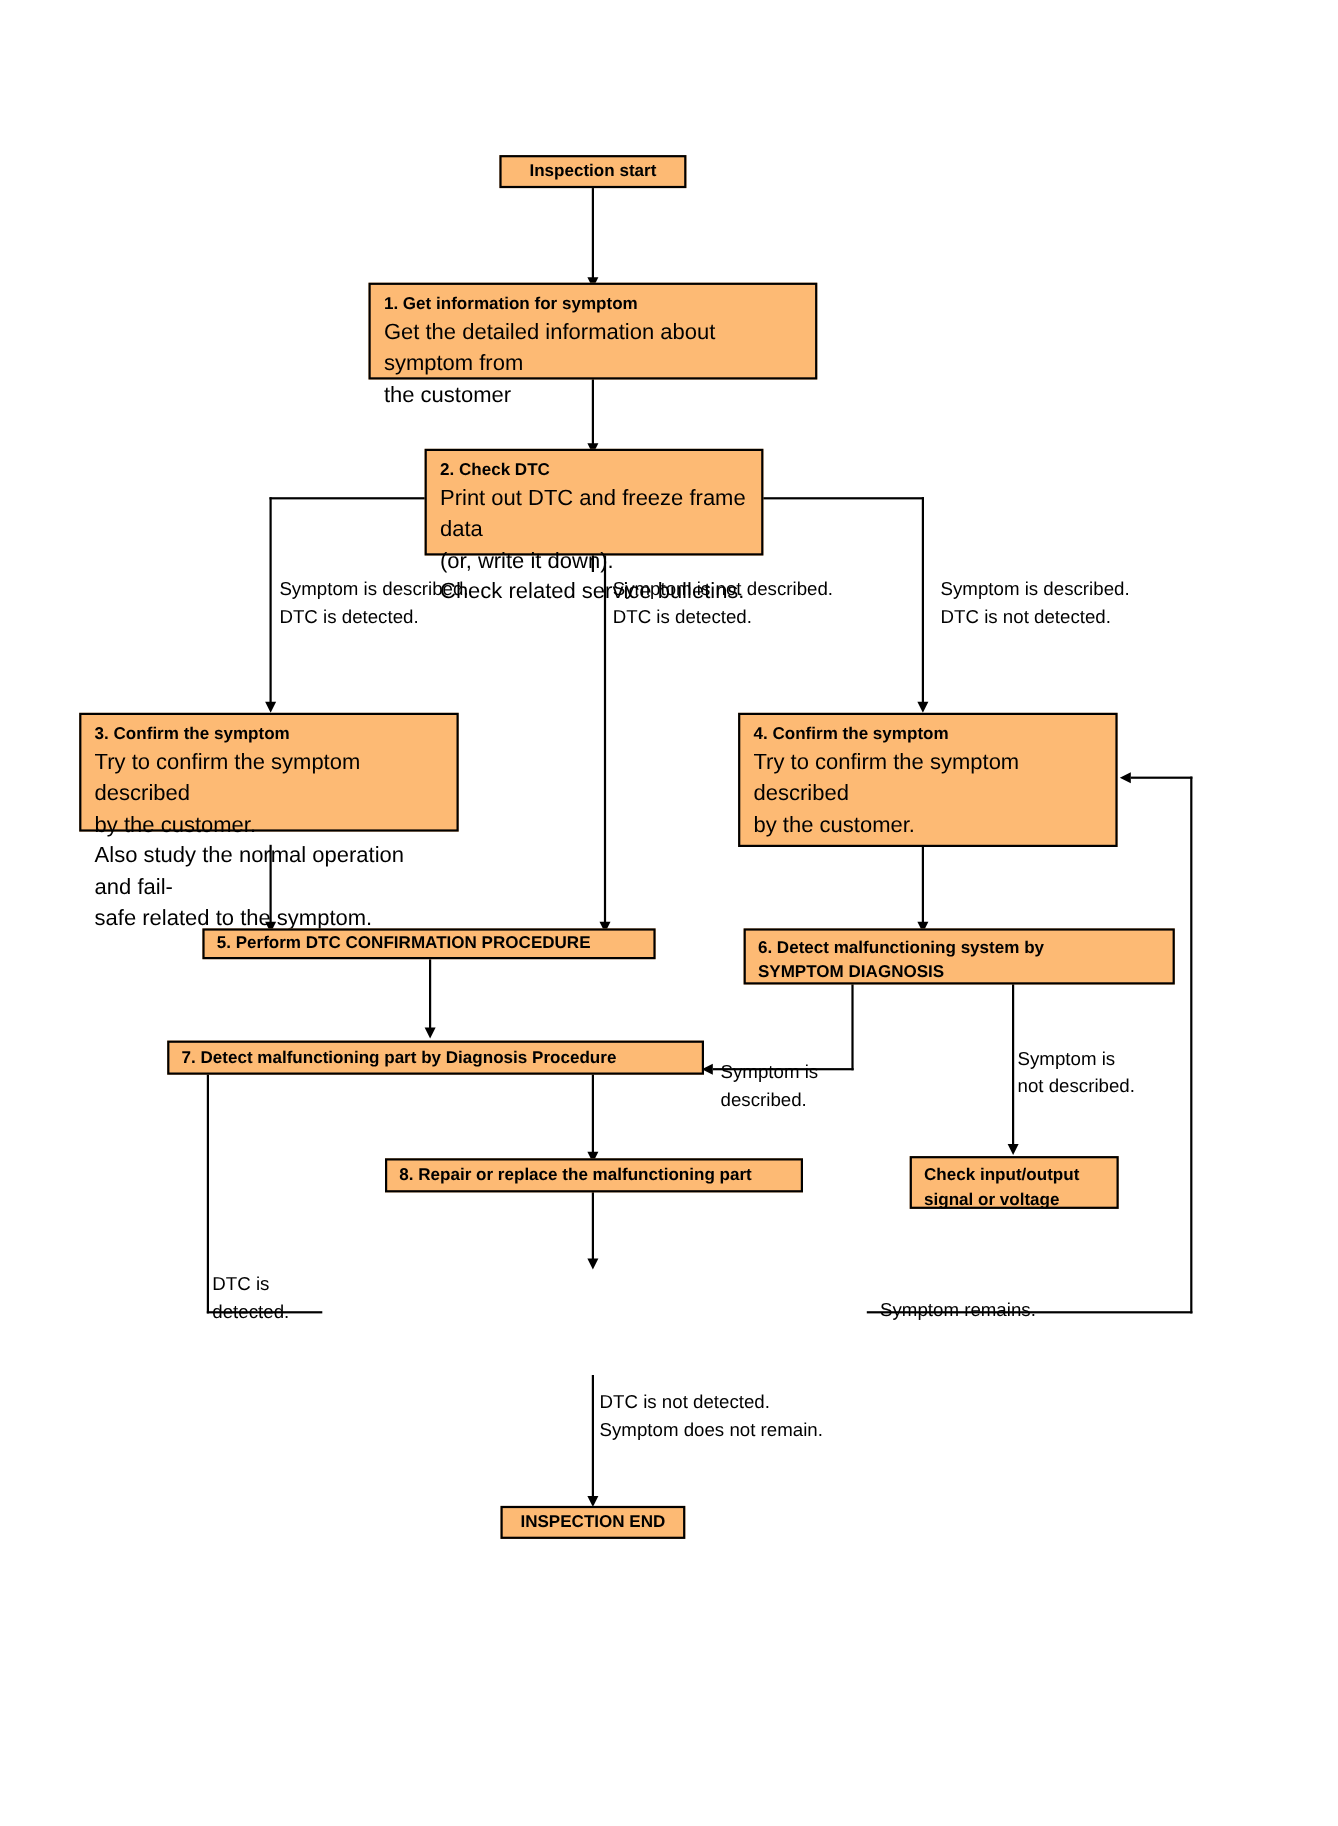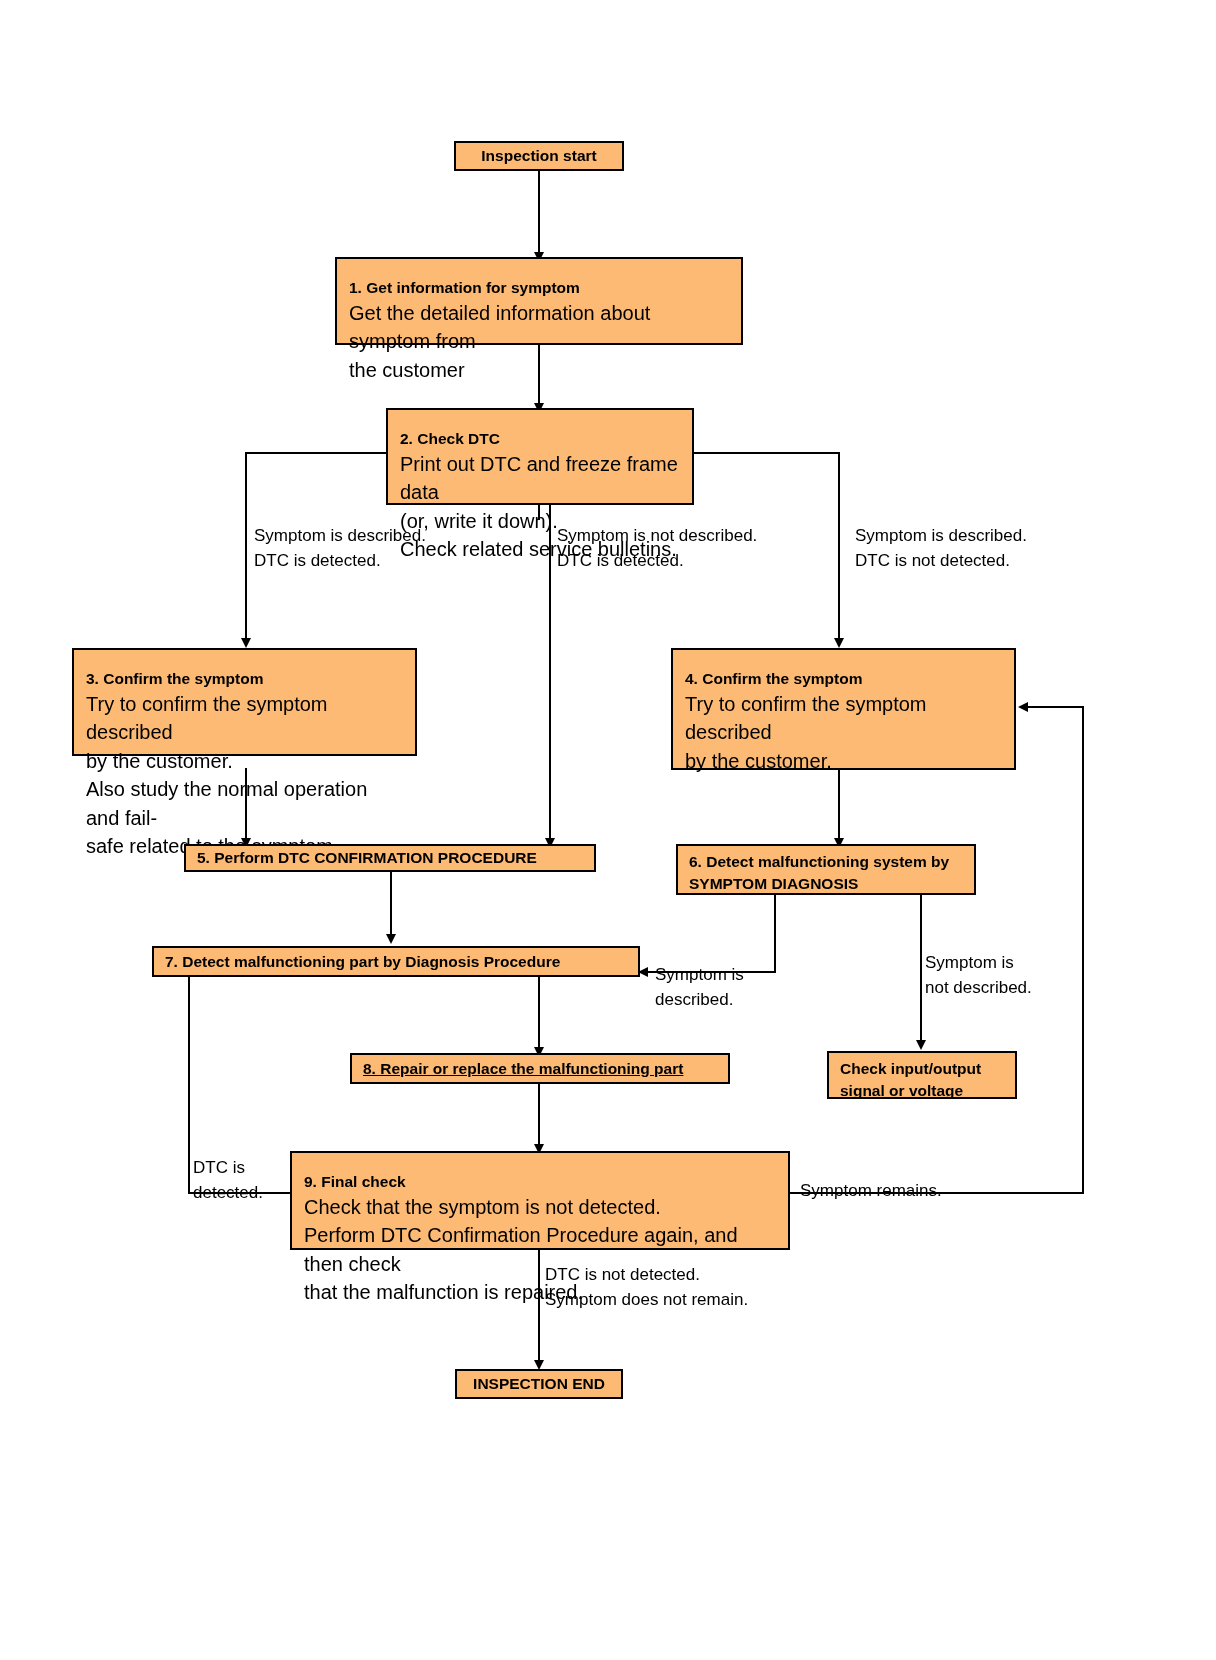--- a/index.html
+++ b/index.html
@@ -31,21 +31,21 @@
     line-height: 1.42;
     white-space: nowrap;
   }
   .node .body {
     font-weight: normal;
     font-size: 20px;
     line-height: 1.42;
     white-space: pre-line;
   }
   .node.pad {
-    padding: 18px 10px 8px 12px;
+    padding: 7px 10px 8px 12px;
   }
   .node.center {
     display: flex;
     align-items: center;
     justify-content: center;
   }
   .node.single {
     display: flex;
     align-items: center;
     padding-left: 11px;
@@ -173,44 +173,38 @@
   <div class="node pad" style="left:671px; top:648px; width:345px; height:122px;">
     <div class="title">4. Confirm the symptom</div>
     <div class="body">Try to confirm the symptom described
 by the customer.</div>
   </div>
 
   <div class="node single" style="left:184px; top:844px; width:412px; height:28px;">
     <span class="title">5. Perform DTC CONFIRMATION PROCEDURE</span>
   </div>
 
-  <div class="node" style="left:676px; top:844px; width:300px; height:51px; padding:5px 8px 0 11px;">
+  <div class="node" style="left:676px; top:844px; width:392px; height:51px; padding:5px 8px 0 11px;">
     <div class="title" style="white-space:pre-line;">6. Detect malfunctioning system by
 SYMPTOM DIAGNOSIS</div>
   </div>
 
   <div class="node single" style="left:152px; top:946px; width:488px; height:31px;">
     <span class="title">7. Detect malfunctioning part by Diagnosis Procedure</span>
   </div>
 
-  <div class="node single" style="left:350px; top:1053px; width:380px; height:31px;text-decoration:underline;">
+  <div class="node single" style="left:350px; top:1053px; width:380px; height:31px;">
     <span class="title">8. Repair or replace the malfunctioning part</span>
   </div>
 
   <div class="node" style="left:827px; top:1051px; width:190px; height:48px; padding:5px 8px 0 11px;">
     <div class="title" style="white-space:pre-line;">Check input/output
 signal or voltage</div>
   </div>
 
-  <div class="node pad" style="left:290px; top:1151px; width:500px; height:99px;">
-    <div class="title">9. Final check</div>
-    <div class="body">Check that the symptom is not detected.
-Perform DTC Confirmation Procedure again, and then check
-that the malfunction is repaired.</div>
-  </div>
 
   <div class="node center" style="left:455px; top:1369px; width:168px; height:30px;">
     <span class="title">INSPECTION END</span>
   </div>
 
   <div class="lbl" style="left:254px; top:523px;">Symptom is described.
 DTC is detected.</div>
 
   <div class="lbl" style="left:557px; top:523px;">Symptom is not described.
 DTC is detected.</div>

